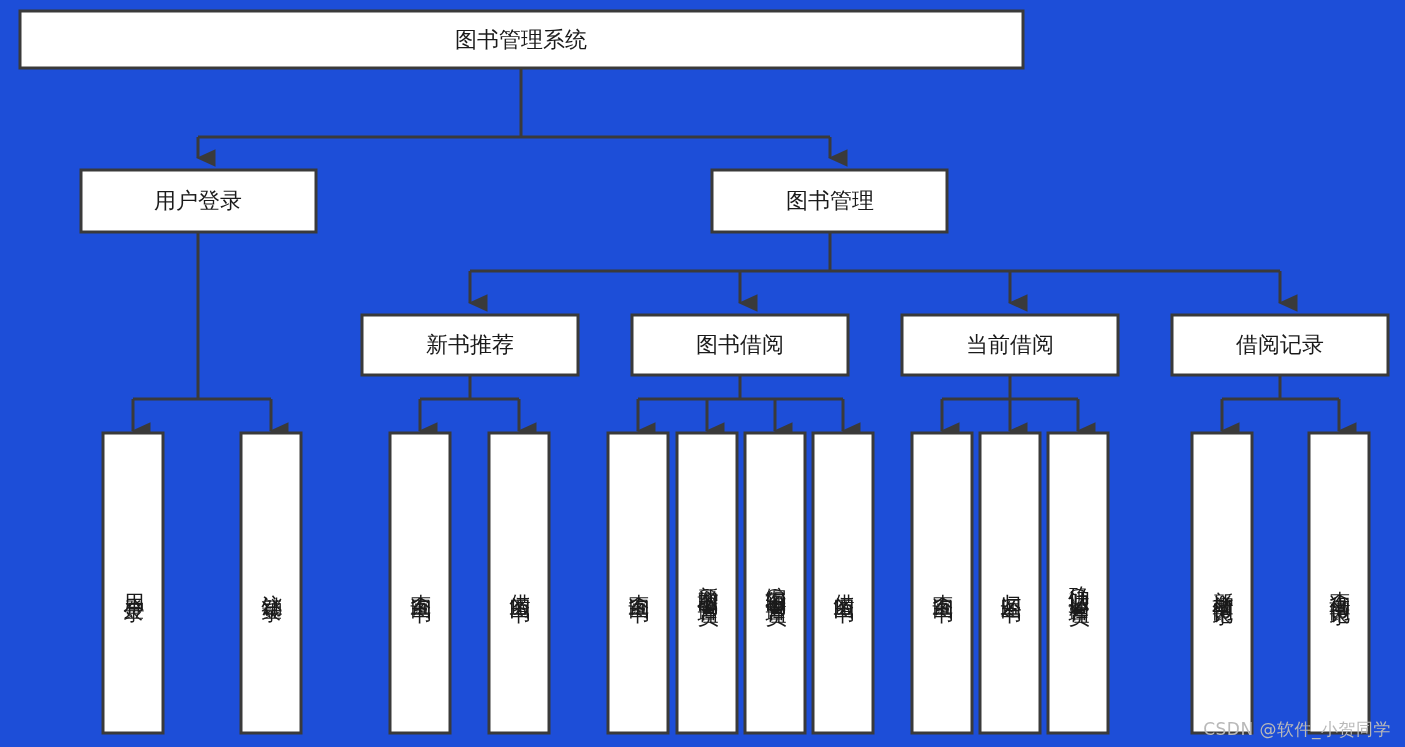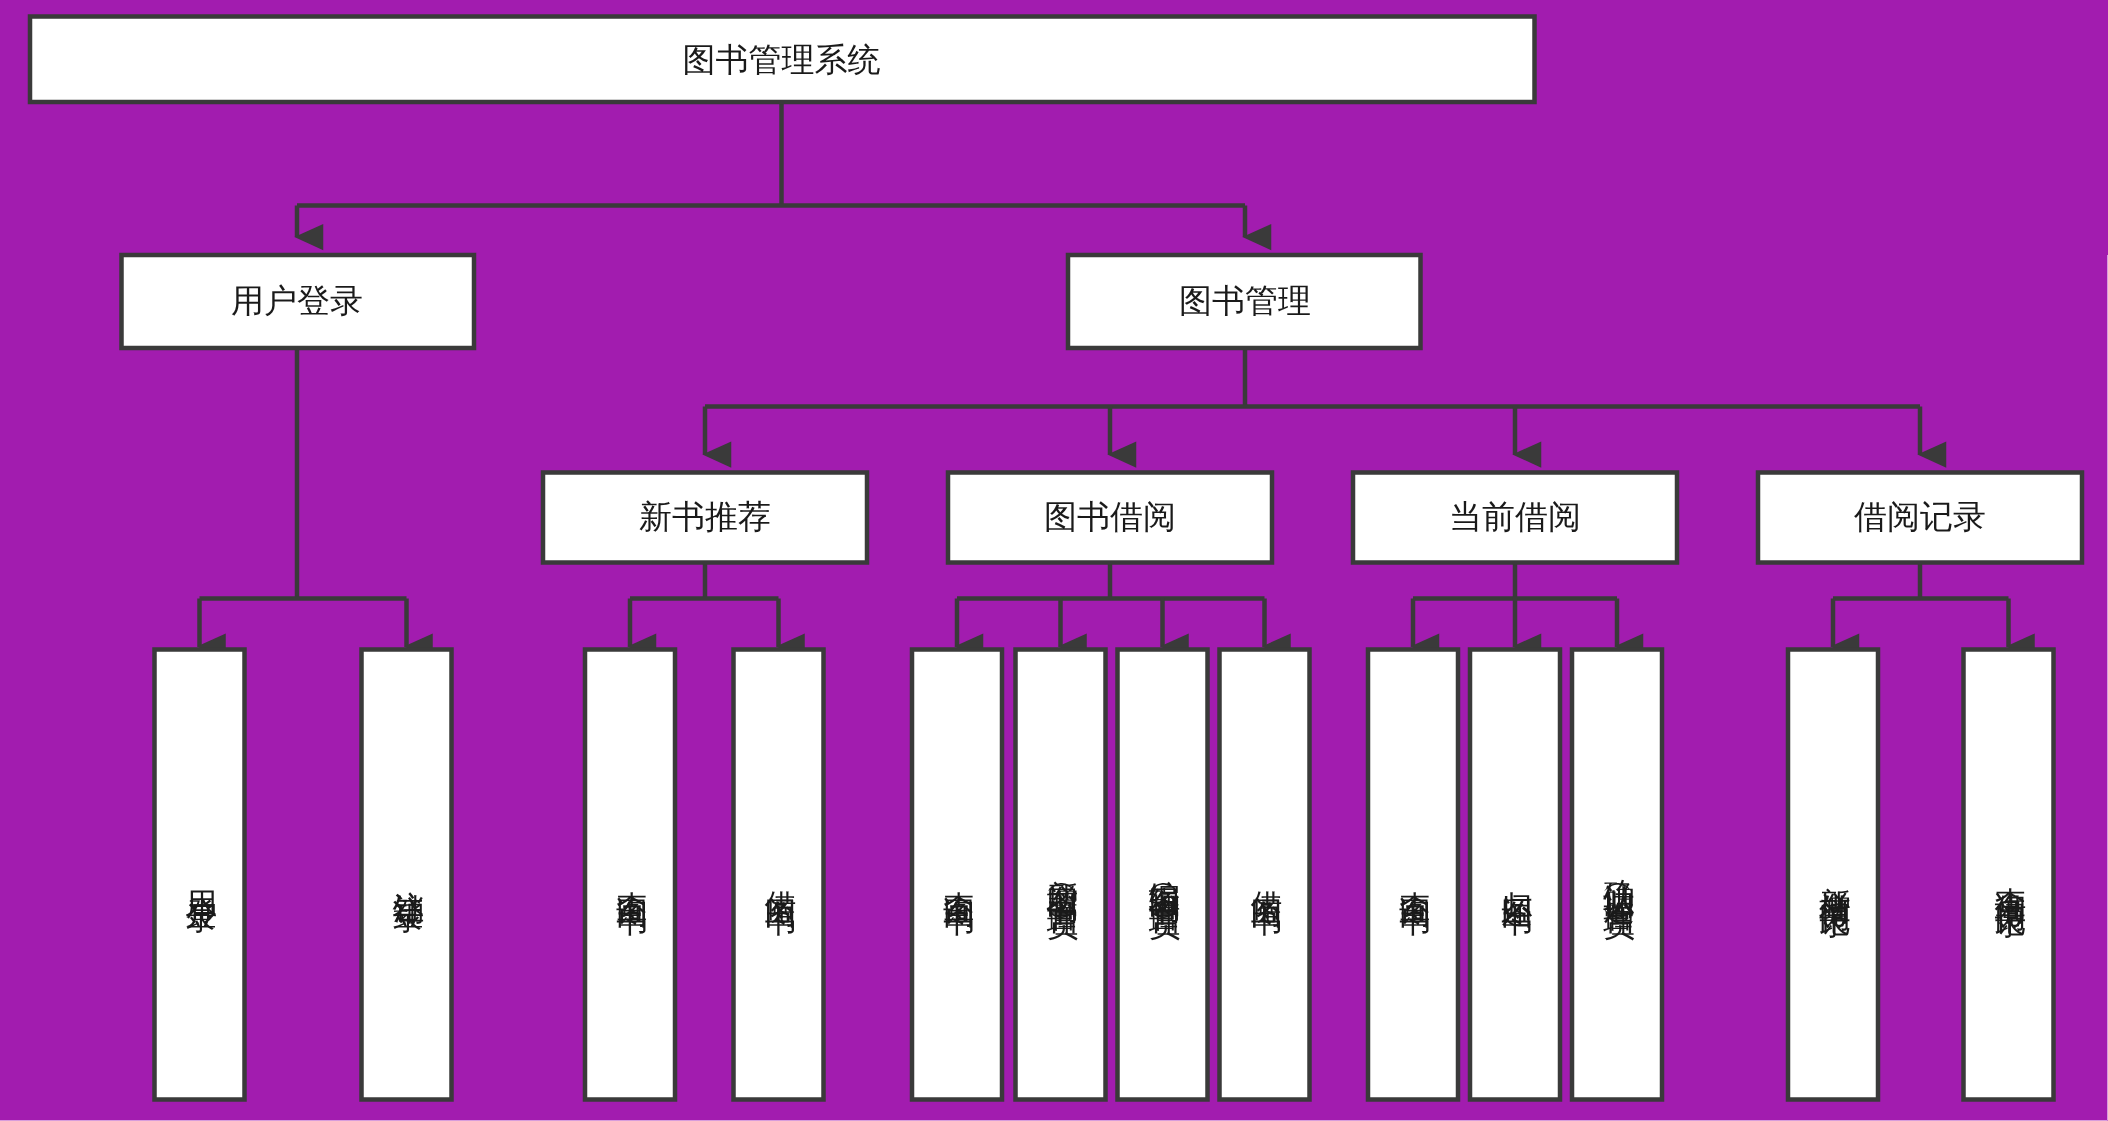--- a/index.html
+++ b/index.html
@@ -10,21 +10,21 @@
   body {
     width: 1405px;
     height: 747px;
     font-family: "DejaVu Sans", "Liberation Sans", sans-serif;
     overflow: hidden;
   }
   #diagram-root {
     position: relative;
     width: 1405px;
     height: 747px;
-    background: #a21caf;
+    background: #1d4ed8;
   }
   svg#flow {
     position: absolute;
     left: 0;
     top: 0;
     width: 1405px;
     height: 747px;
   }
   .node-rect {
     fill: #ffffff;
@@ -225,14 +225,15 @@
       <rect class="node-rect leaf" x="1192" y="433" width="60" height="300"></rect>
       <text class="node-label vertical" x="1222" y="583">新增借阅记录</text>
     </g>
 
     <g>
       <rect class="node-rect leaf" x="1309" y="433" width="60" height="300"></rect>
       <text class="node-label vertical" x="1339" y="583">查询借阅记录</text>
     </g>
   </svg>
 
+  <div class="watermark">CSDN @软件_小贺同学</div>
 
 </div>
 
 </body></html>

